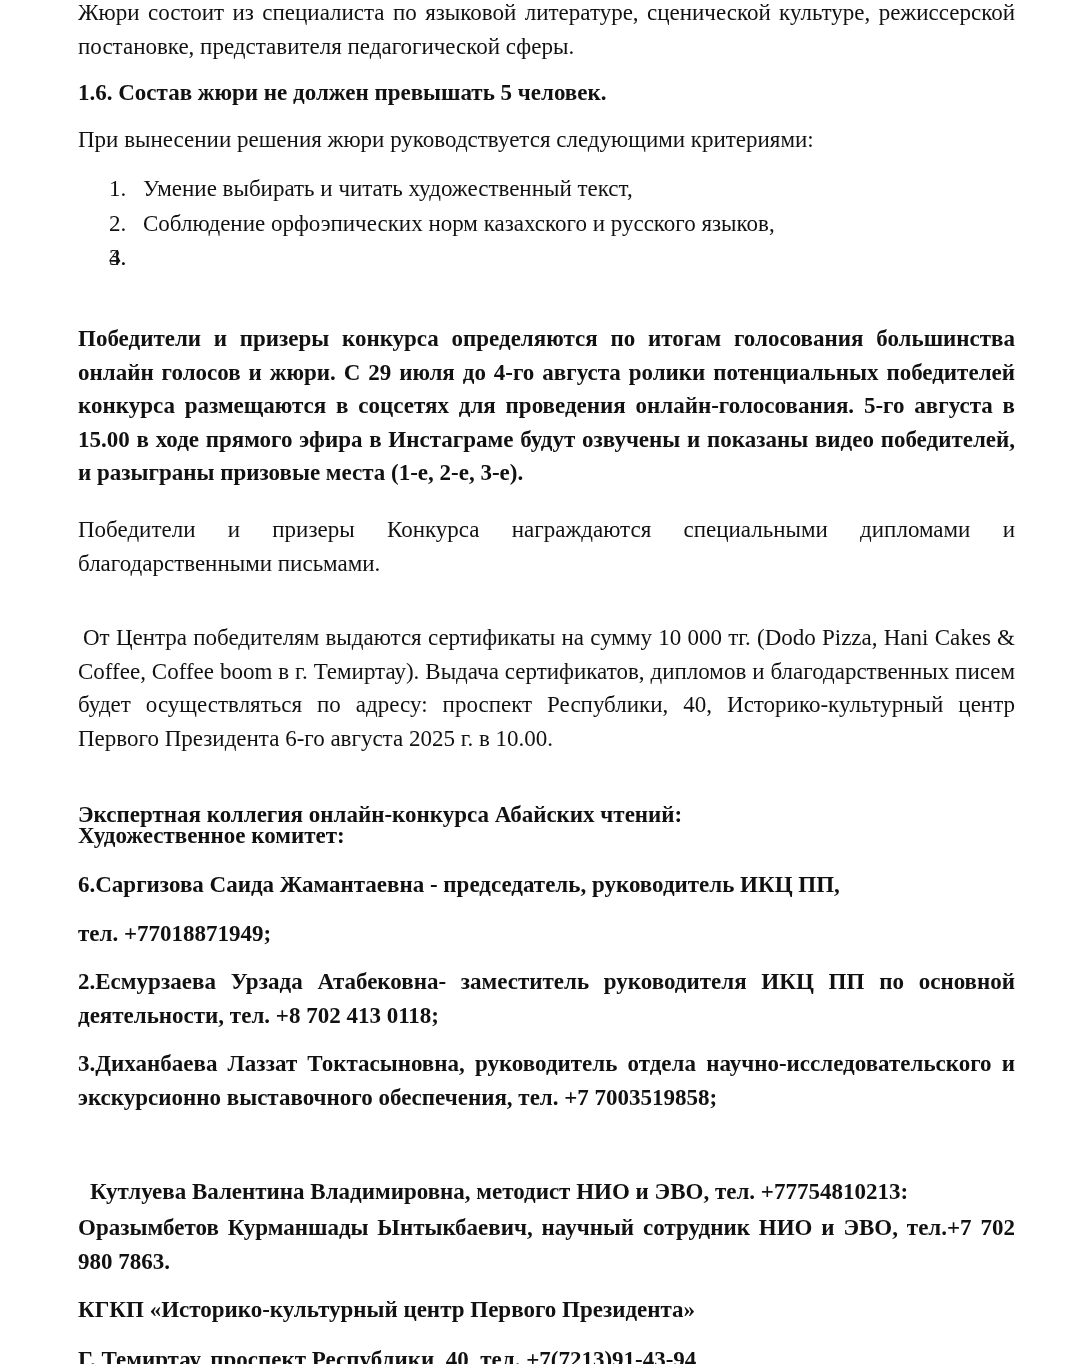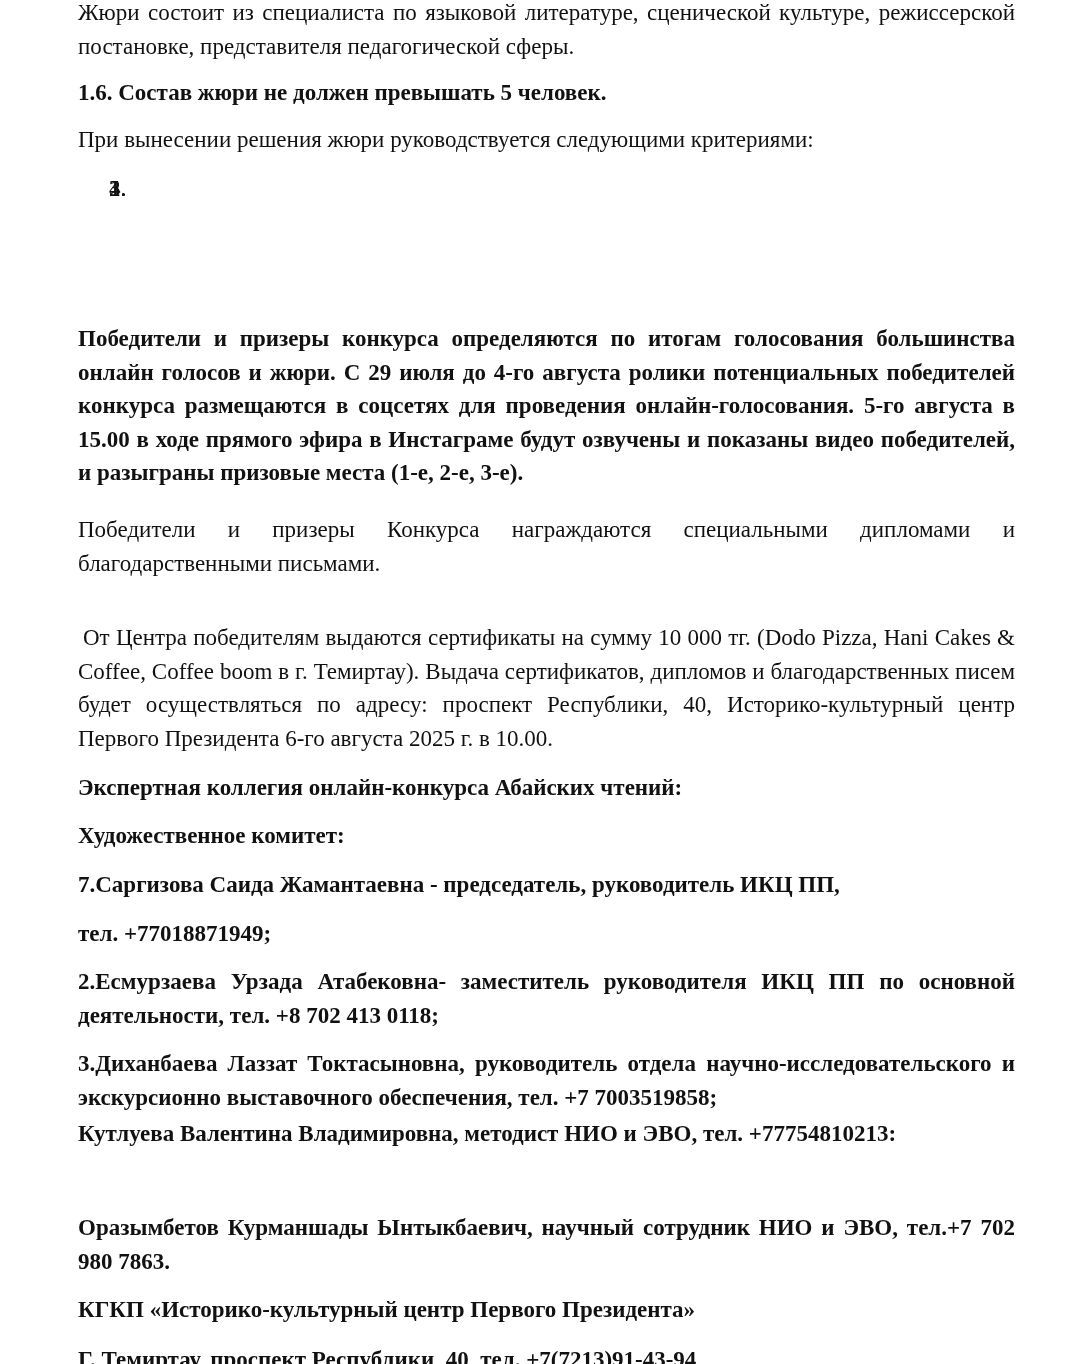--- a/index.html
+++ b/index.html
@@ -24,44 +24,44 @@
 
 <div class="page">
 
   <p class="p abs" style="top:-4px;">Жюри состоит из специалиста по языковой литературе, сценической культуре, режиссерской постановке, представителя педагогической сферы.</p>
 
   <p class="p b abs" style="top:76px;">1.6. Состав жюри не должен превышать 5 человек.</p>
 
   <p class="p abs" style="top:123px;">При вынесении решения жюри руководствуется следующими критериями:</p>
 
   <ol class="crit abs" style="top:172px;">
-    <li><span class="num">1.</span></li>
-    <li><span class="num">2.</span></li>
+    <li><span class="num">1.</span><span>Умение выбирать и читать художественный текст,</span></li>
+    <li><span class="num">2.</span><span>Соблюдение орфоэпических норм казахского и русского языков,</span></li>
     <li><span class="num">3.</span></li>
     <li><span class="num">4.</span></li>
   </ol>
 
   <p class="p b abs" style="top:322px;">Победители и призеры конкурса определяются по итогам голосования большинства онлайн голосов и жюри. С 29 июля до 4-го августа ролики потенциальных победителей конкурса размещаются в соцсетях для проведения онлайн-голосования. 5-го августа в 15.00 в ходе прямого эфира в Инстаграме будут озвучены и показаны видео победителей, и разыграны призовые места (1-е, 2-е, 3-е).</p>
 
   <p class="p abs" style="top:513px;">Победители и призеры Конкурса награждаются специальными дипломами и благодарственными письмами.</p>
 
   <p class="p abs" style="top:621px; text-indent:5px;">От Центра победителям выдаются сертификаты на сумму 10 000 тг. (Dodo Pizza, Hani Cakes &amp; Coffee, Coffee boom в г. Темиртау). Выдача сертификатов, дипломов и благодарственных писем будет осуществляться по адресу: проспект Республики, 40, Историко-культурный центр Первого Президента 6-го августа 2025 г. в 10.00.</p>
 
-  <p class="p b abs" style="top:771px;">Экспертная коллегия онлайн-конкурса Абайских чтений:</p>
+  <p class="p b abs" style="top:798px;">Экспертная коллегия онлайн-конкурса Абайских чтений:</p>
 
   <p class="p b abs" style="top:819px;">Художественное комитет:</p>
 
-  <p class="p b abs" style="top:868px;">7.Саргизова Саида Жамантаевна - председатель, руководитель ИКЦ ПП,</p>
+  <p class="p b abs" style="top:868px;">6.Саргизова Саида Жамантаевна - председатель, руководитель ИКЦ ПП,</p>
   <p class="p b abs" style="top:917px;">тел. +77018871949;</p>
 
   <p class="p b abs" style="top:965px;">2.Есмурзаева Урзада Атабековна- заместитель руководителя ИКЦ ПП по основной деятельности, тел. +8 702 413 0118;</p>
 
   <p class="p b abs" style="top:1047px;">3.Диханбаева Лаззат Токтасыновна, руководитель отдела научно-исследовательского и экскурсионно выставочного обеспечения, тел. +7 7003519858;</p>
 
-  <p class="p b abs" style="top:1117px;">Кутлуева Валентина Владимировна, методист НИО и ЭВО, тел. +77754810213:</p>
+  <p class="p b abs" style="top:1175px;margin-left:12px;">Кутлуева Валентина Владимировна, методист НИО и ЭВО, тел. +77754810213:</p>
 
   <p class="p b abs" style="top:1211px;">Оразымбетов Курманшады Ынтыкбаевич, научный сотрудник НИО и ЭВО, тел.+7 702 980 7863.</p>
 
   <p class="p b abs" style="top:1293px;">КГКП «Историко-культурный центр Первого Президента»</p>
 
   <p class="p b abs" style="top:1343px;">Г. Темиртау, проспект Республики, 40, тел. +7(7213)91-43-94</p>
 
 </div>
 
 </body></html>

